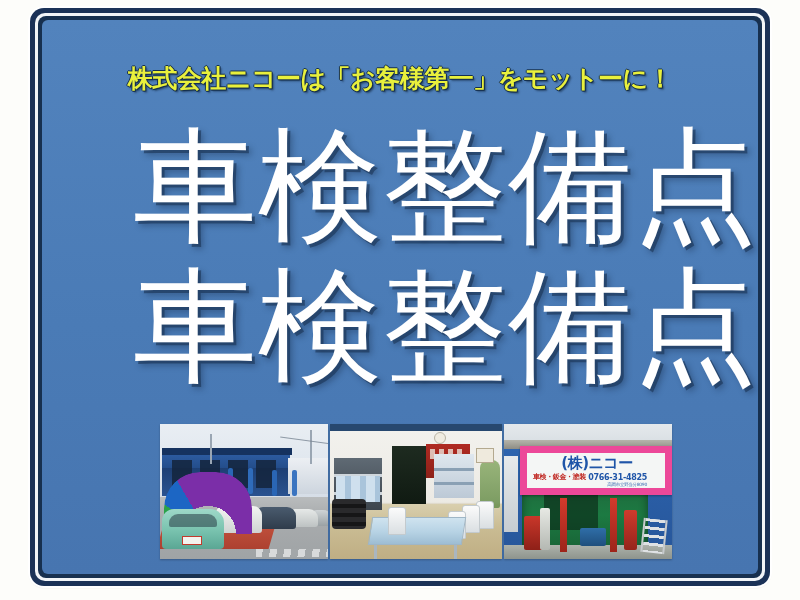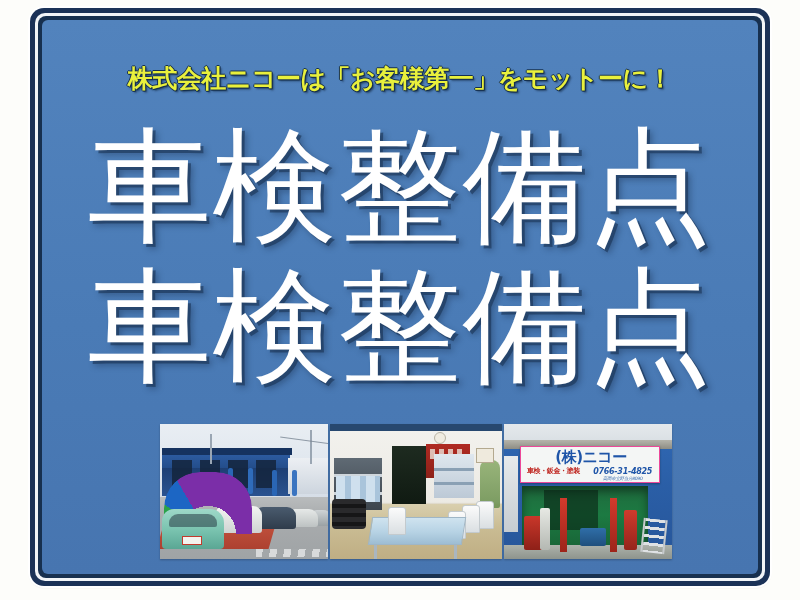--- a/index.html
+++ b/index.html
@@ -88,21 +88,21 @@
       1px 1px 0 #16304e,
       2px 2px 2px rgba(10,25,45,0.55);
   }
 
   
   .title-block {
     position: absolute;
     top: 96px;
     left: 0;
     width: 100%;
-    text-align: center;
+    text-align: right;
   }
   .title-line {
     display: block;
     font-family: "DejaVu Sans", "Liberation Sans", sans-serif;
     font-weight: normal;
     font-size: 124px;
     line-height: 140px;
     letter-spacing: 1px;
     color: #ffffff;
     white-space: nowrap;
@@ -314,21 +314,21 @@
     position: absolute; left:0; top: 12%; width:100%; height: 88%;
     background: linear-gradient(180deg,#2f66b1 0%, #2a5ea6 40%, #27569a 100%);
   }
   .p3-eave {
     position: absolute; left: 0; top: 12%; width: 100%; height: 9px;
     background: linear-gradient(180deg,#b5b4ab,#8e8d84);
   }
   .p3-sign {
     position: absolute; left: 16px; top: 22px; width: 138px; height: 35px;
     background: #f4f6f5;
-    border: 1px solid #ec4899;
+    border: 7px solid #ec4899;
     box-shadow: 0 1px 2px rgba(0,0,0,0.3);
     overflow: hidden;
   }
   .p3-sign-main {
     position: absolute; left: 8px; top: 1px; width: 124px; height: 19px;
     display: flex; align-items: center; justify-content: center;
     font-family: "DejaVu Sans", "Liberation Sans", sans-serif;
     font-weight: bold;
     font-size: 15px;
     color: #1f55a8;
@@ -340,30 +340,29 @@
     position: absolute; left: 6px; top: 21px;
     font-family: "DejaVu Sans", "Liberation Sans", sans-serif;
     font-weight: bold;
     font-size: 7px;
     color: #c02a24;
     letter-spacing: -0.4px;
     white-space: nowrap;
     line-height: 1;
   }
   .p3-sign-tel {
-    position: absolute; right: 7px; top: 20px;
-    text-align: center;
+    position: absolute; right: 18px; top: 20px;
+    text-align: right;
     font-family: "DejaVu Sans", "Liberation Sans", sans-serif;
     font-weight: bold;
     font-size: 8px;
     color: #1f55a8;
     letter-spacing: -0.3px;
     white-space: nowrap;
     line-height: 1.15;
-    font-style: italic;
   }
   .p3-sign-tel .tiny {
     display: block;
     font-size: 4.5px;
     color: #3a6cb0;
     font-weight: normal;
   }
   .p3-bay {
     position: absolute; left: 18px; top: 62px; width: 126px; height: 64px;
     background: linear-gradient(180deg,#1f6a3d 0%, #1c7a42 45%, #186336 100%);

